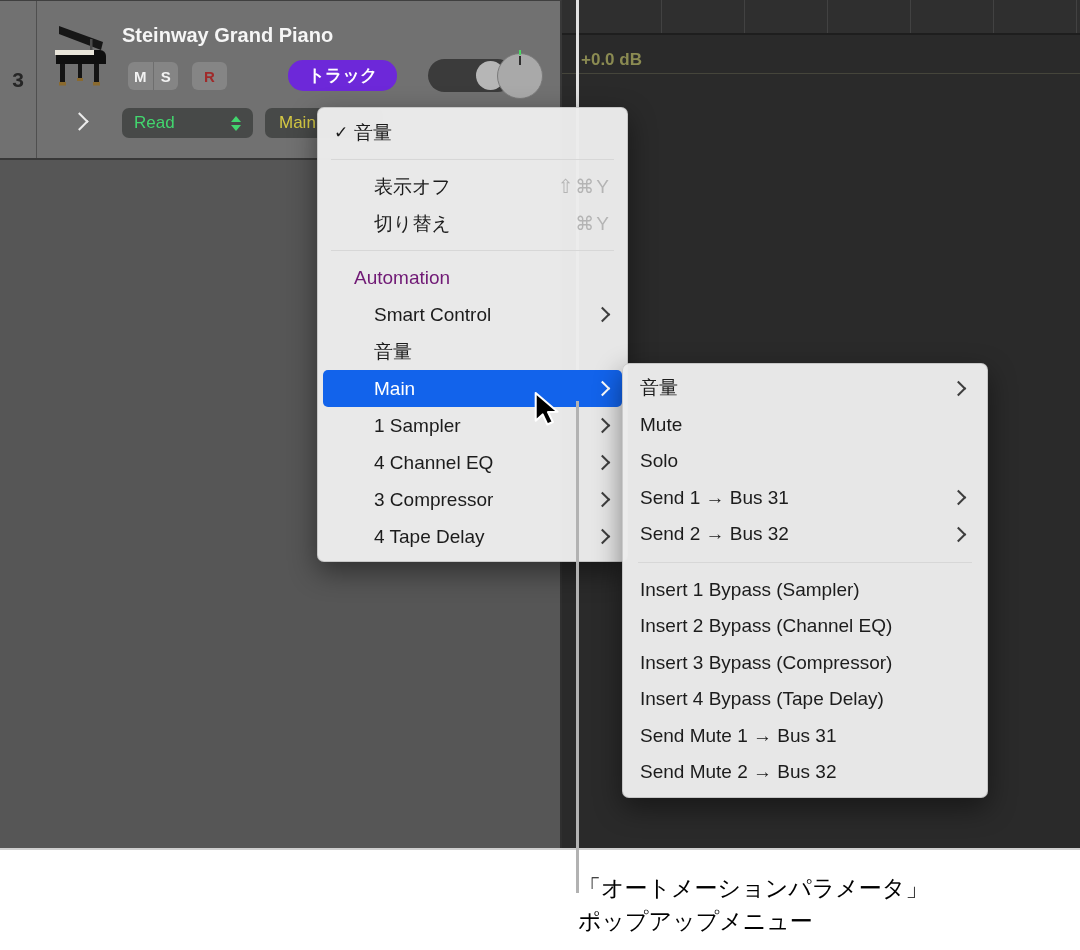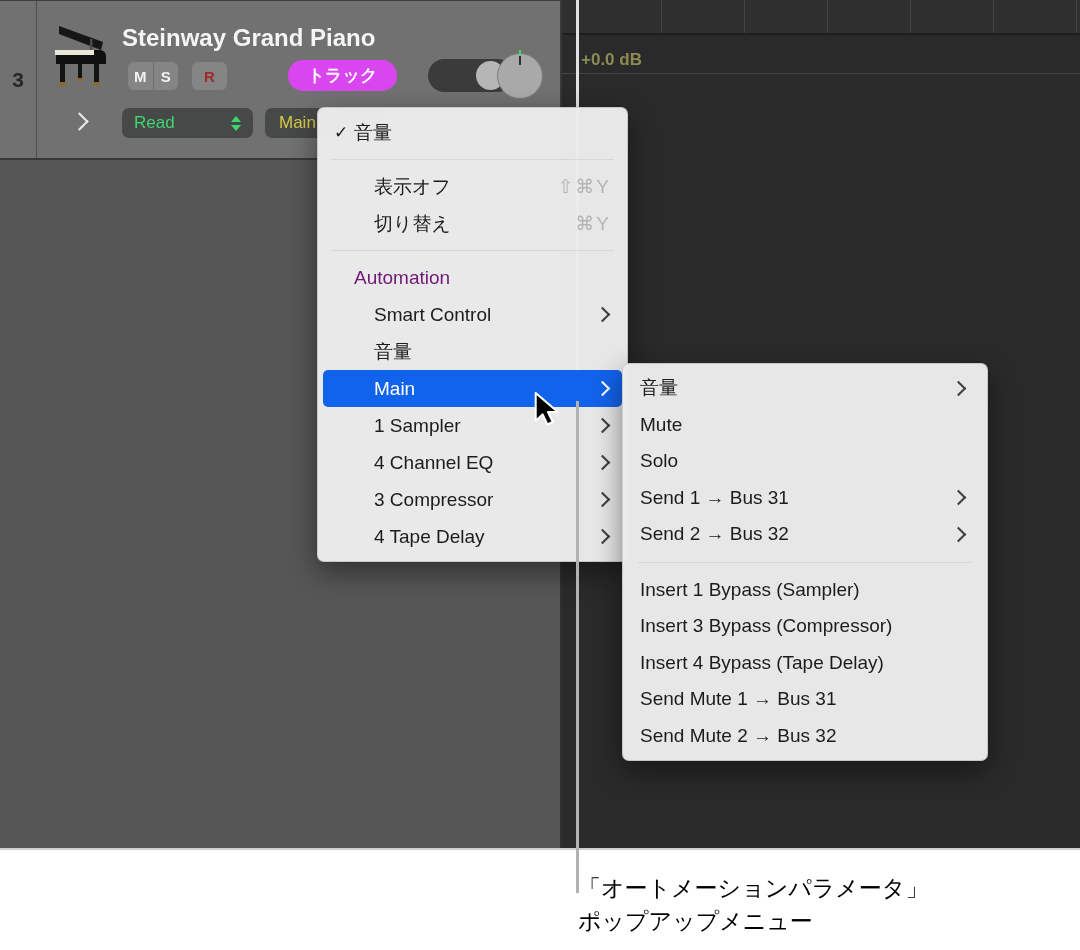--- a/index.html
+++ b/index.html
@@ -21,28 +21,28 @@
 
   
   .gray-area{position:absolute;left:0;top:159px;width:560px;height:689px;background:#565656;border-right:2px solid #2f2f2f;}
 
   
   .track-header{position:absolute;left:0;top:0;width:560px;height:157px;background:#717171;
     border-top:1px solid #3f3f3f;border-bottom:2px solid #383838;border-right:2px solid #383838;z-index:3;}
   .tnum{position:absolute;left:0;top:0;width:36px;height:157px;border-right:1px solid #4f4f4f;
     display:flex;align-items:center;justify-content:center;font-size:21px;font-weight:600;color:#262626;}
   .piano{position:absolute;left:52px;top:24px;}
-  .tname{position:absolute;left:122px;top:23px;font-size:24px;font-weight:bold;color:#f5f5f5;}
+  .tname{position:absolute;left:122px;top:23px;font-size:20px;font-weight:bold;color:#f5f5f5;}
   .ms-group{position:absolute;left:128px;top:61px;width:50px;height:28px;background:#858585;border-radius:6px;
     display:flex;overflow:hidden;}
   .ms-group .seg{flex:1;display:flex;align-items:center;justify-content:center;font-size:15px;font-weight:bold;color:#f2f2f2;}
   .ms-group .seg:first-child{border-right:1px solid #6e6e6e;}
   .r-btn{position:absolute;left:192px;top:61px;width:35px;height:28px;background:#858585;border-radius:6px;
     display:flex;align-items:center;justify-content:center;font-size:15px;font-weight:bold;color:#a02a2a;}
-  .track-btn{position:absolute;left:288px;top:59px;width:109px;height:31px;background:#d946ef;border-radius:15px;
+  .track-btn{position:absolute;left:288px;top:59px;width:109px;height:31px;background:#6d28d9;border-radius:15px;
     display:flex;align-items:center;justify-content:center;font-size:17px;font-weight:bold;color:#ffffff;}
   .toggle{position:absolute;left:428px;top:58px;width:86px;height:33px;background:#3b3b3b;border-radius:17px;}
   .toggle .t-knob{position:absolute;left:48px;top:2px;width:29px;height:29px;border-radius:50%;background:#b6b6b6;}
   .knob{position:absolute;left:497px;top:52px;width:46px;height:46px;border-radius:50%;
     background:#a9a9a9;border:1px solid #7a7a7a;box-sizing:border-box;}
   .knob .pointer{position:absolute;left:21px;top:2px;width:2px;height:9px;background:#2e2e2e;}
   .knob .tick{position:absolute;left:21px;top:-4px;width:2px;height:5px;background:#4cd964;}
 
   .disclosure{position:absolute;left:73px;top:114px;width:11px;height:11px;
     border-right:2.5px solid #ececec;border-top:2.5px solid #ececec;transform:rotate(45deg);}
@@ -209,20 +209,23 @@
     </div>
     <div class="mi">
       <span class="lbl">Send 2 → Bus 32</span>
       <span class="chev"></span>
     </div>
     <div class="sep"></div>
     <div class="mi">
       <span class="lbl">Insert 1 Bypass (Sampler)</span>
     </div>
     <div class="mi">
+      <span class="lbl">Insert 2 Bypass (Channel EQ)</span>
+    </div>
+    <div class="mi">
       <span class="lbl">Insert 3 Bypass (Compressor)</span>
     </div>
     <div class="mi">
       <span class="lbl">Insert 4 Bypass (Tape Delay)</span>
     </div>
     <div class="mi">
       <span class="lbl">Send Mute 1 → Bus 31</span>
     </div>
     <div class="mi">
       <span class="lbl">Send Mute 2 → Bus 32</span>

